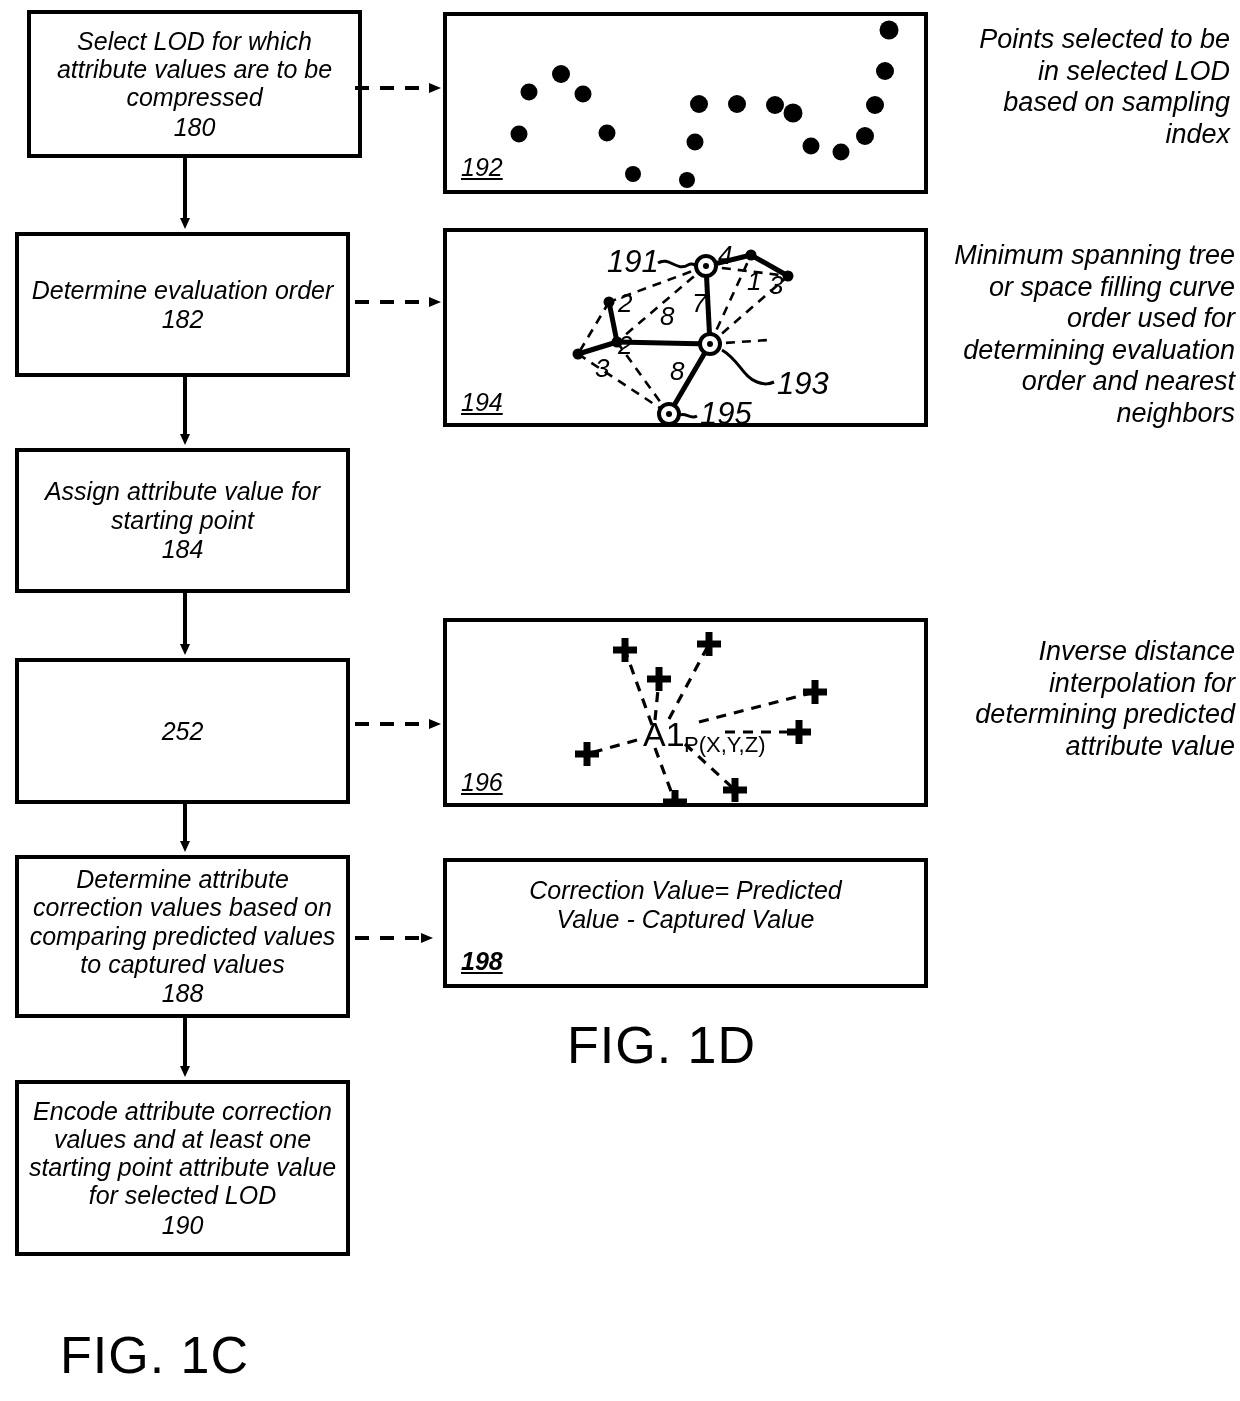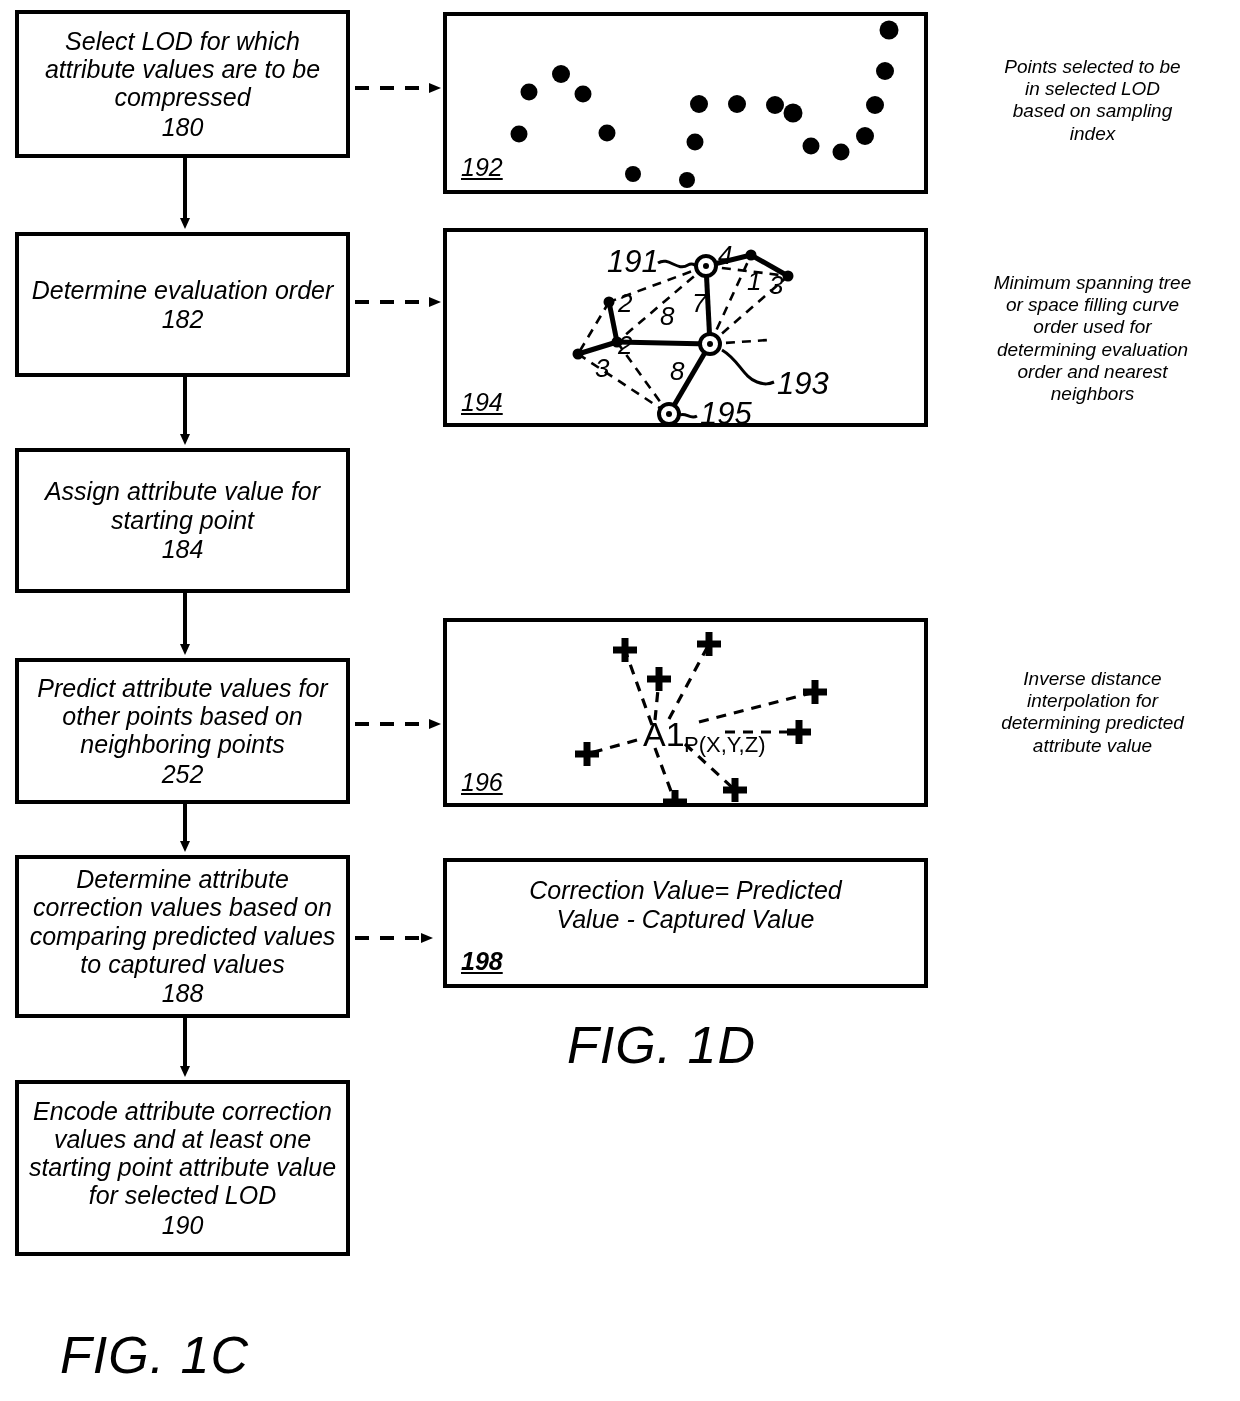--- a/index.html
+++ b/index.html
@@ -79,66 +79,61 @@
     font-style: italic;
     font-size: 25px;
     line-height: 1.17;
     white-space: pre-line;
   }
 
   
   .caption {
     position: absolute;
     font-style: italic;
-    font-size: 19px;
+    font-size: 27px;
     line-height: 1.17;
-    text-align: center;
+    text-align: right;
     white-space: pre-line;
-    margin-top: 32px;
   }
 
   
   .figlabel {
     position: absolute;
-    font-style: italic;
     font-size: 52px;
     letter-spacing: 1px;
     white-space: pre;
   }
 
   
   #connectors { position: absolute; left: 0; top: 0; pointer-events: none; }
 </style>
 </head>
 <body>
 
 <div class="page">
 
-  <div class="fbox" style="left:15px; top:10px; width:335px; height:148px;">
+  <div class="fbox" style="left:27px; top:10px; width:335px; height:148px;">
     <div class="btext">Select LOD for which
 attribute values are to be
 compressed</div>
     <div class="bnum">180</div>
   </div>
 
   <div class="fbox" style="left:15px; top:232px; width:335px; height:145px;">
     <div class="btext">Determine evaluation order</div>
     <div class="bnum">182</div>
   </div>
 
   <div class="fbox" style="left:15px; top:448px; width:335px; height:145px;">
     <div class="btext">Assign attribute value for
 starting point</div>
     <div class="bnum">184</div>
   </div>
 
   <div class="fbox" style="left:15px; top:658px; width:335px; height:146px;">
-    <div class="btext">Predict attribute values for
-other points based on
-neighboring points</div>
     <div class="bnum">252</div>
   </div>
 
   <div class="fbox" style="left:15px; top:855px; width:335px; height:163px;">
     <div class="btext">Determine attribute
 correction values based on
 comparing predicted values
 to captured values</div>
     <div class="bnum">188</div>
   </div>

